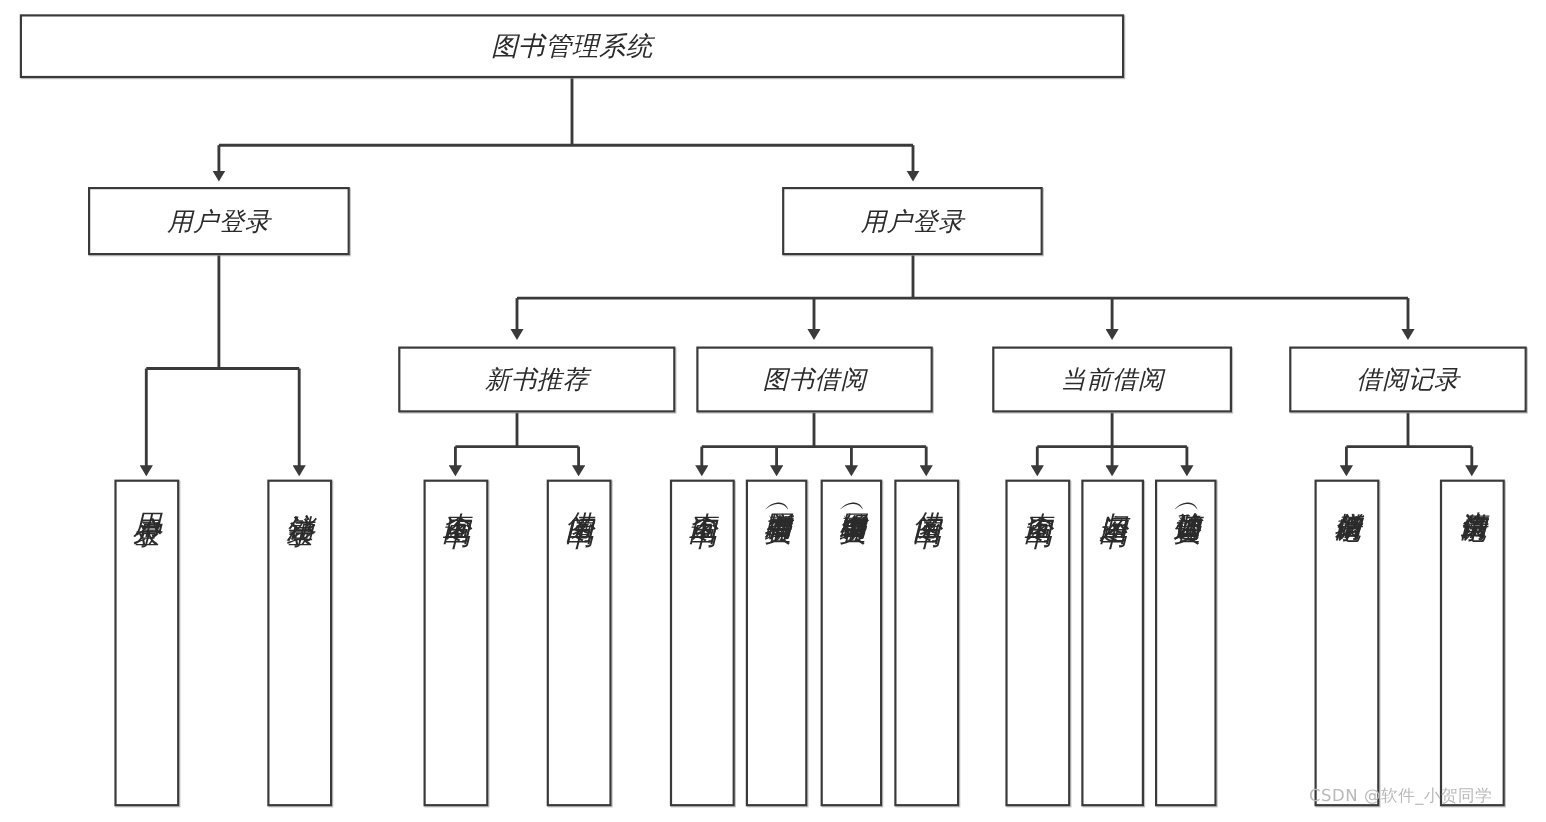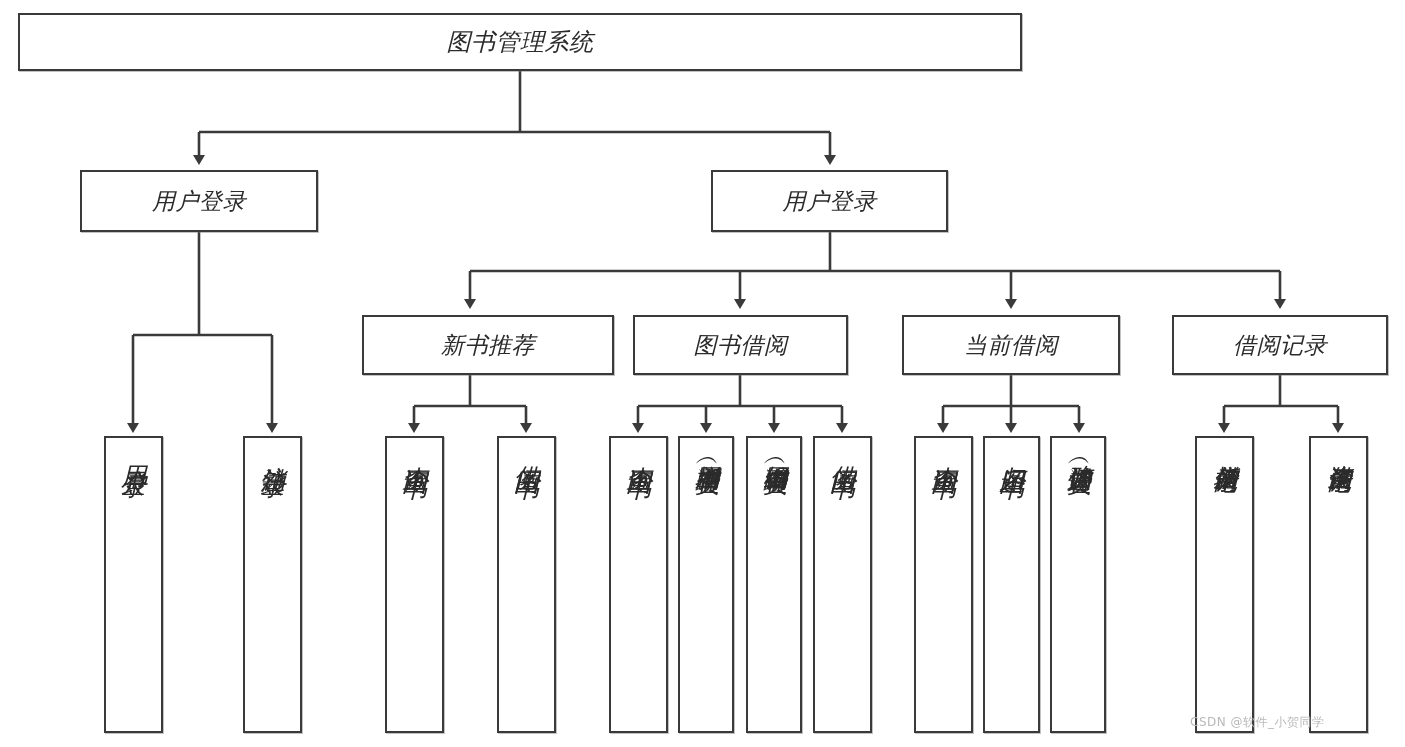--- a/index.html
+++ b/index.html
@@ -61,21 +61,21 @@
     line-height: 1.08;
     letter-spacing: 3px;
   }
   .node.v.tall .lbl {
     font-size: 24px;
     letter-spacing: 1px;
   }
   .watermark {
     position: absolute;
     color: #b9b9b9;
-    font-size: 12px;
+    font-size: 15px;
     white-space: nowrap;
     letter-spacing: 0.5px;
   }
 </style>
 </head>
 <body>
 
 <div id="canvas">
 
   <svg class="wires" viewBox="0 0 1405 747" xmlns="http://www.w3.org/2000/svg">

